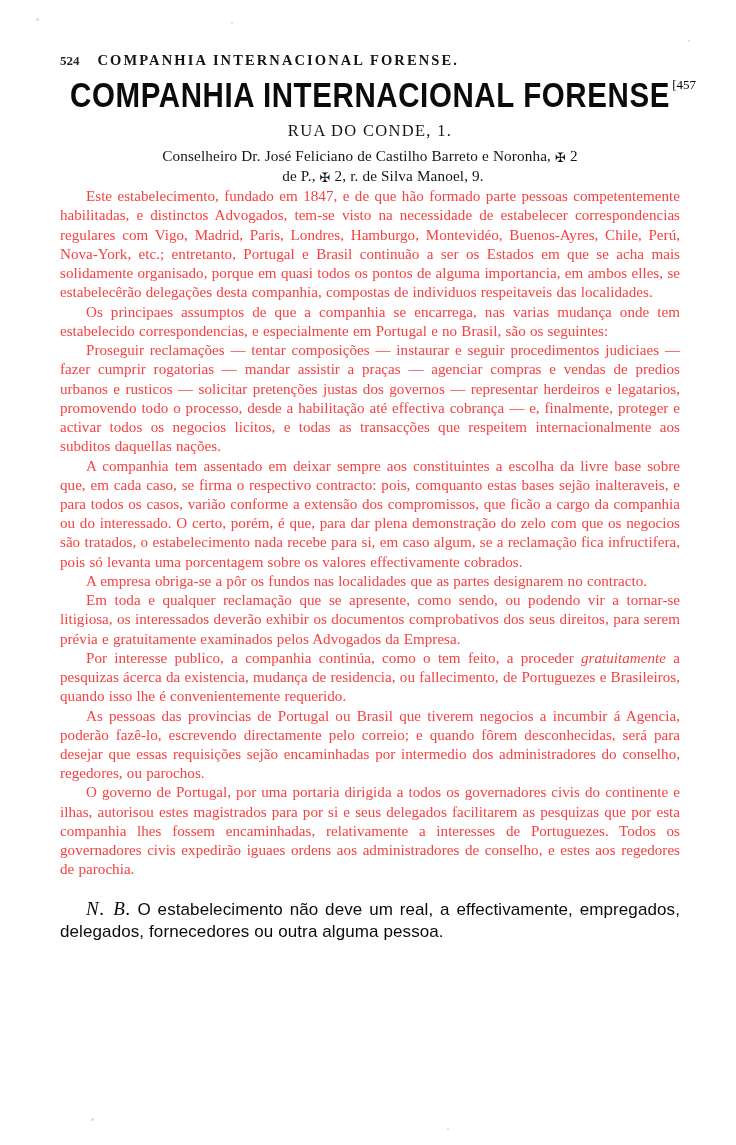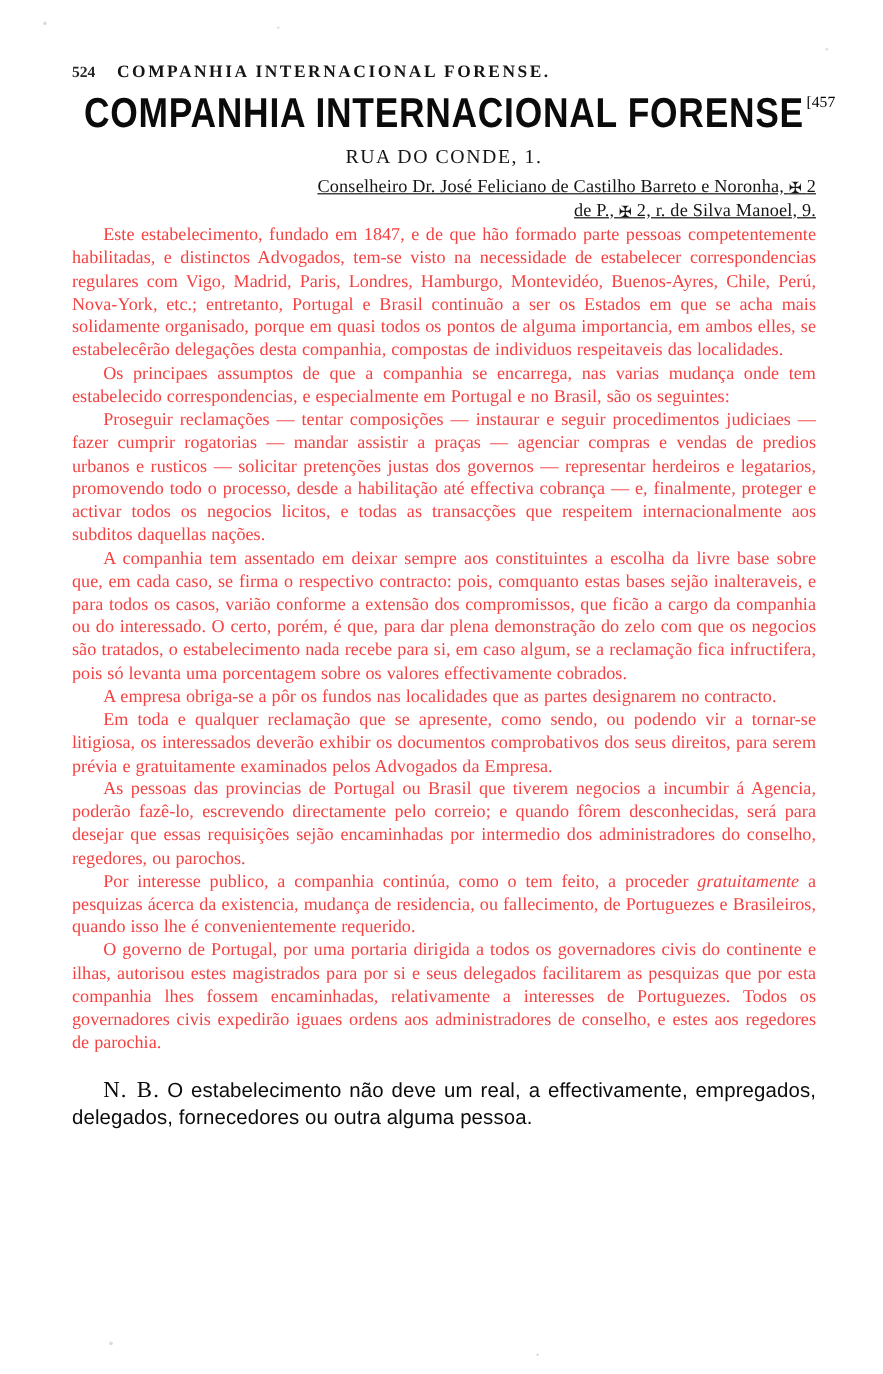--- a/index.html
+++ b/index.html
@@ -83,23 +83,22 @@
     font-size: 11.3px;
     letter-spacing: 1.15px;
     margin: 0 0 8px 0;
     color: #1a1a1a;
   }
   
   .directors {
     font-size: 15.2px;
     line-height: 1.29;
     letter-spacing: 0.15px;
-    text-align: right;
+    text-align: center;
     margin-bottom: 2px;
-    text-decoration: underline;
   }
   .directors .ln2 {
     display: block;
     text-indent: 26px;
   }
   .cross {
     font-family: "DejaVu Sans", sans-serif;
     font-size: 13px;
     line-height: 1;
     vertical-align: -1px;
@@ -122,20 +121,21 @@
     font-size: 17px;
     line-height: 1.32;
     text-align: justify;
     text-indent: 26px;
     font-family: "Liberation Sans", sans-serif;
     letter-spacing: 0.1px;
     color: #111;
   }
   .nb .nbmark {
     font-family: "Liberation Serif", serif;
+    font-style: italic;
     font-size: 19px;
     letter-spacing: 1px;
     margin-right: 6px;
   }
   
   .speck {
     position: absolute;
     background: #b9b9b9;
     border-radius: 50%;
     opacity: .55;
@@ -168,25 +168,25 @@
     </span>
   </div>
 
   <p class="body">Este estabelecimento, fundado em 1847, e de que hão formado parte pessoas competentemente habilitadas, e distinctos Advogados, tem-se visto na necessidade de estabelecer correspondencias regulares com Vigo, Madrid, Paris, Londres, Hamburgo, Montevidéo, Buenos-Ayres, Chile, Perú, Nova-York, etc.; entretanto, Portugal e Brasil continuão a ser os Estados em que se acha mais solidamente organisado, porque em quasi todos os pontos de alguma importancia, em ambos elles, se estabelecêrão delegações desta companhia, compostas de individuos respeitaveis das localidades.</p>
   <p class="body">Os principaes assumptos de que a companhia se encarrega, nas varias mudança onde tem estabelecido correspondencias, e especialmente em Portugal e no Brasil, são os seguintes:</p>
   <p class="body">Proseguir reclamações — tentar composições — instaurar e seguir procedimentos judiciaes — fazer cumprir rogatorias — mandar assistir a praças — agenciar compras e vendas de predios urbanos e rusticos — solicitar pretenções justas dos governos — representar herdeiros e legatarios, promovendo todo o processo, desde a habilitação até effectiva cobrança — e, finalmente, proteger e activar todos os negocios licitos, e todas as transacções que respeitem internacionalmente aos subditos daquellas nações.</p>
   <p class="body">A companhia tem assentado em deixar sempre aos constituintes a escolha da livre base sobre que, em cada caso, se firma o respectivo contracto: pois, comquanto estas bases sejão inalteraveis, e para todos os casos, varião conforme a extensão dos compromissos, que ficão a cargo da companhia ou do interessado. O certo, porém, é que, para dar plena demonstração do zelo com que os negocios são tratados, o estabelecimento nada recebe para si, em caso algum, se a reclamação fica infructifera, pois só levanta uma porcentagem sobre os valores effectivamente cobrados.</p>
   <p class="body">A empresa obriga-se a pôr os fundos nas localidades que as partes designarem no contracto.</p>
   <p class="body">Em toda e qualquer reclamação que se apresente, como sendo, ou podendo vir a tornar-se litigiosa, os interessados deverão exhibir os documentos comprobativos dos seus direitos, para serem prévia e gratuitamente examinados pelos Advogados da Empresa.</p>
 
-  <p class="body">As pessoas das provincias de Portugal ou Brasil que tiverem negocios a incumbir á Agencia, poderão fazê-lo, escrevendo directamente pelo correio; e quando fôrem desconhecidas, será para desejar que essas requisições sejão encaminhadas por intermedio dos administradores do conselho, regedores, ou parochos.</p>
-
   <p class="body">
     <span>Por interesse publico, a companhia continúa, como o tem feito, a proceder </span><span class="ital">gratuitamente</span><span> a pesquizas ácerca da existencia, mudança de residencia, ou fallecimento, de Portuguezes e Brasileiros, quando isso lhe é convenientemente requerido.</span>
   </p>
+
+  <p class="body">As pessoas das provincias de Portugal ou Brasil que tiverem negocios a incumbir á Agencia, poderão fazê-lo, escrevendo directamente pelo correio; e quando fôrem desconhecidas, será para desejar que essas requisições sejão encaminhadas por intermedio dos administradores do conselho, regedores, ou parochos.</p>
   <p class="body">O governo de Portugal, por uma portaria dirigida a todos os governadores civis do continente e ilhas, autorisou estes magistrados para por si e seus delegados facilitarem as pesquizas que por esta companhia lhes fossem encaminhadas, relativamente a interesses de Portuguezes. Todos os governadores civis expedirão iguaes ordens aos administradores de conselho, e estes aos regedores de parochia.</p>
 
   <p class="nb">
     <span class="nbmark">N. B.</span><span>O estabelecimento não deve um real, a effectivamente, empregados, delegados, fornecedores ou outra alguma pessoa.</span>
   </p>
 
   <span class="speck" style="left:36px;top:18px;width:3px;height:3px;"></span>
   <span class="speck" style="left:231px;top:22px;width:2px;height:2px;"></span>
   <span class="speck" style="left:688px;top:40px;width:2px;height:2px;"></span>
   <span class="speck" style="left:91px;top:1118px;width:3px;height:3px;"></span>

